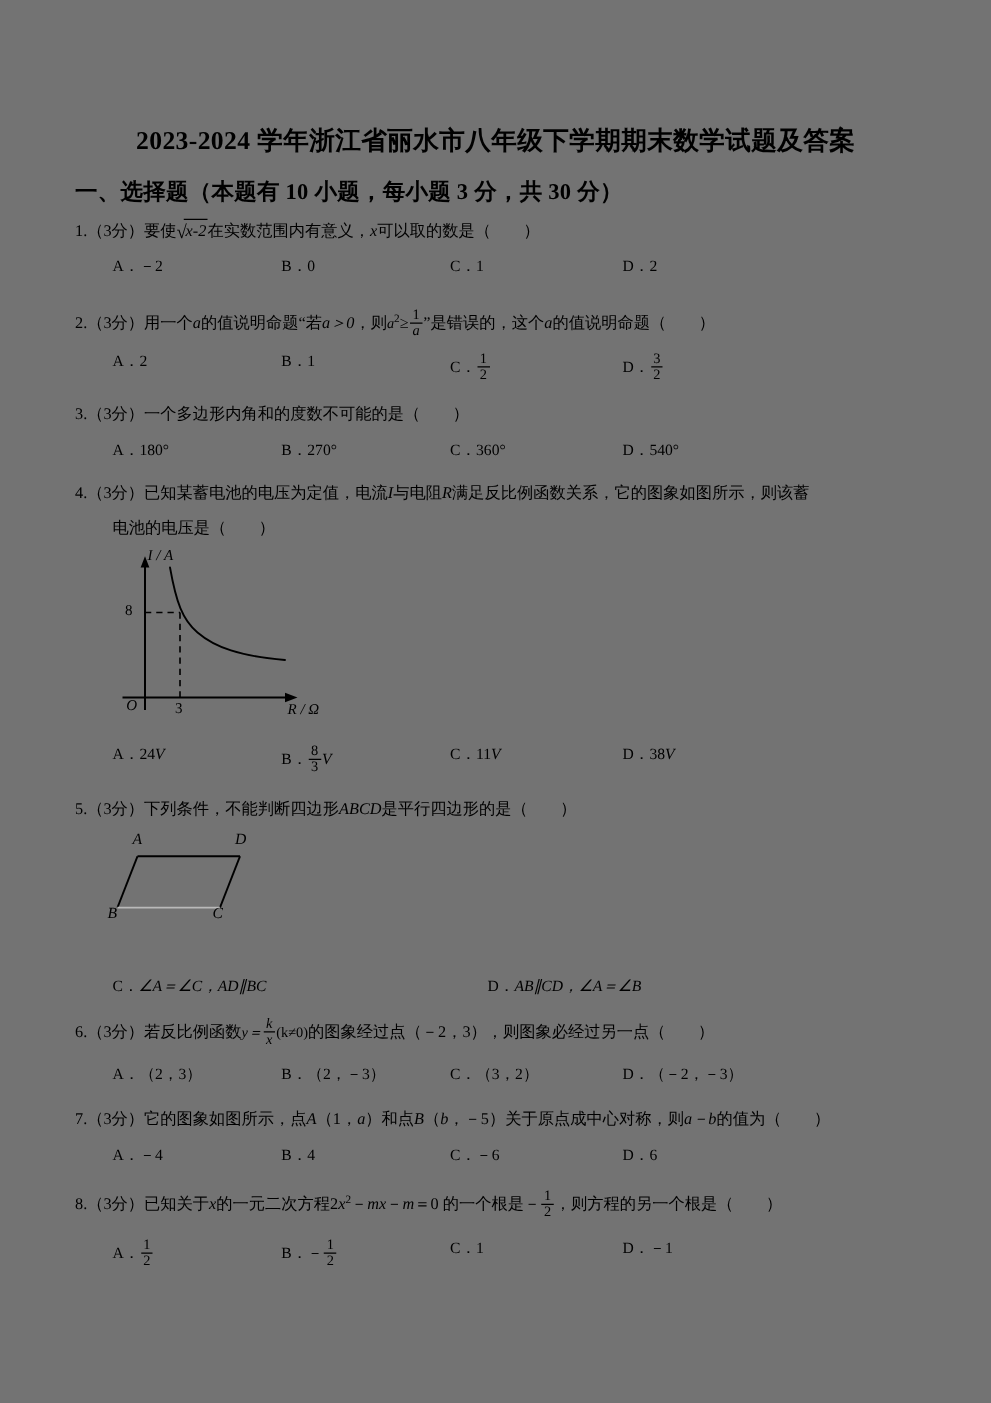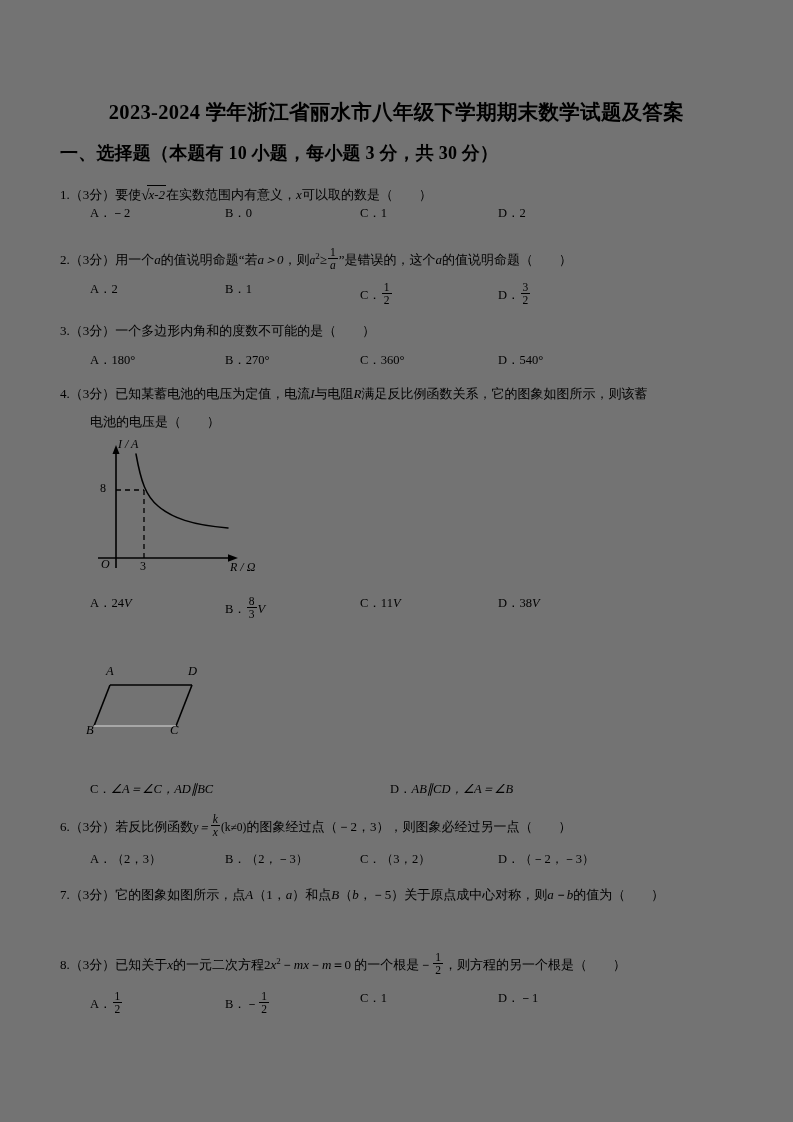--- a/index.html
+++ b/index.html
@@ -104,21 +104,21 @@
 </style>
 </head>
 <body>
 
 <div class="page">
 
   <div class="doc-title">2023-2024 学年浙江省丽水市八年级下学期期末数学试题及答案</div>
 
   <div class="section-head">一、选择题（本题有 10 小题，每小题 3 分，共 30 分）</div>
 
-  <div class="q" style="top:175px;margin-top:10px;">
+  <div class="q" style="top:175px;">
     <span>1.</span><span>（3分）</span><span>要使</span><span class="rad"><span class="sign">√</span><span class="body it">x-2</span></span><span>在实数范围内有意义，</span><span class="it">x</span><span>可以取的数是（</span><span class="blank"></span><span>）</span>
   </div>
   <div class="opts" style="top:205px;">
     <span class="opt a"><span>A．</span><span>－2</span></span>
     <span class="opt b"><span>B．</span><span>0</span></span>
     <span class="opt c"><span>C．</span><span>1</span></span>
     <span class="opt d"><span>D．</span><span>2</span></span>
   </div>
 
   <div class="q" style="top:246px;">
@@ -169,20 +169,23 @@
     <div style="position:absolute; left:52px; top:119px; font-size:12px;">3</div>
   </div>
 
   <div class="opts" style="top:595px;">
     <span class="opt a"><span>A．</span><span>24</span><span class="it">V</span></span>
     <span class="opt b"><span>B．</span><span class="frac"><span class="num">8</span><span class="den">3</span></span><span class="it">V</span></span>
     <span class="opt c"><span>C．</span><span>11</span><span class="it">V</span></span>
     <span class="opt d"><span>D．</span><span>38</span><span class="it">V</span></span>
   </div>
 
+  <div class="q" style="top:638px;">
+    <span>5.</span><span>（3分）</span><span>下列条件，不能判断四边形</span><span class="it">ABCD</span><span>是平行四边形的是（</span><span class="blank"></span><span>）</span>
+  </div>
 
   <div class="fig" style="left:80px; top:658px; width:140px; height:85px;">
     <svg width="140" height="85" viewBox="0 0 140 85">
       <line x1="30" y1="27" x2="112" y2="27" stroke="#000" stroke-width="1.6"></line>
       <line x1="30" y1="27" x2="14" y2="68" stroke="#000" stroke-width="1.6"></line>
       <line x1="112" y1="27" x2="96" y2="68" stroke="#000" stroke-width="1.6"></line>
       <line x1="14" y1="68" x2="96" y2="68" stroke="#b9b9b9" stroke-width="1.4"></line>
     </svg>
     <div style="position:absolute; left:26px; top:6px; font-size:12.5px; font-style:italic;">A</div>
     <div style="position:absolute; left:108px; top:6px; font-size:12.5px; font-style:italic;">D</div>
@@ -201,20 +204,26 @@
   <div class="opts" style="top:851px;">
     <span class="opt a"><span>A．</span><span>（2，3）</span></span>
     <span class="opt b"><span>B．</span><span>（2，－3）</span></span>
     <span class="opt c"><span>C．</span><span>（3，2）</span></span>
     <span class="opt d"><span>D．</span><span>（－2，－3）</span></span>
   </div>
 
   <div class="q" style="top:886px;">
     <span>7.</span><span>（3分）</span><span>它的图象如图所示，点</span><span class="it">A</span><span>（1，</span><span class="it">a</span><span>）和点</span><span class="it">B</span><span>（</span><span class="it">b</span><span>，－5）关于原点成中心对称，则</span><span class="it">a－b</span><span>的值为（</span><span class="blank"></span><span>）</span>
   </div>
+  <div class="opts" style="top:916px;">
+    <span class="opt a"><span>A．</span><span>－4</span></span>
+    <span class="opt b"><span>B．</span><span>4</span></span>
+    <span class="opt c"><span>C．</span><span>－6</span></span>
+    <span class="opt d"><span>D．</span><span>6</span></span>
+  </div>
 
   <div class="q" style="top:951px;">
     <span>8.</span><span>（3分）</span><span>已知关于</span><span class="it">x</span><span>的一元二次方程</span><span>2</span><span class="it">x</span><span class="sup">2</span><span>－</span><span class="it">mx</span><span>－</span><span class="it">m</span><span>＝0 的一个根是</span><span>－</span><span class="frac"><span class="num">1</span><span class="den">2</span></span><span>，则方程的另一个根是（</span><span class="blank"></span><span>）</span>
   </div>
   <div class="opts" style="top:990px;">
     <span class="opt a"><span>A．</span><span class="frac"><span class="num">1</span><span class="den">2</span></span></span>
     <span class="opt b"><span>B．</span><span>－</span><span class="frac"><span class="num">1</span><span class="den">2</span></span></span>
     <span class="opt c"><span>C．</span><span>1</span></span>
     <span class="opt d"><span>D．</span><span>－1</span></span>
   </div>

